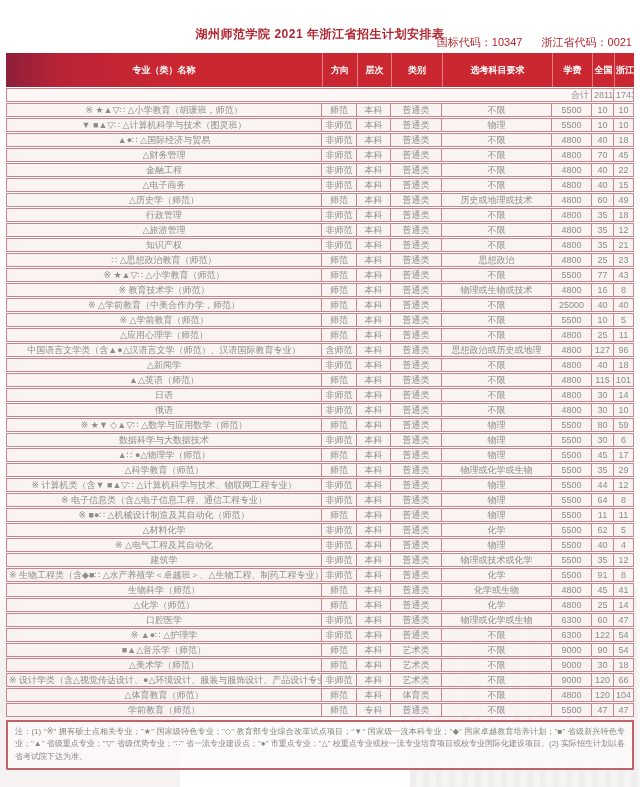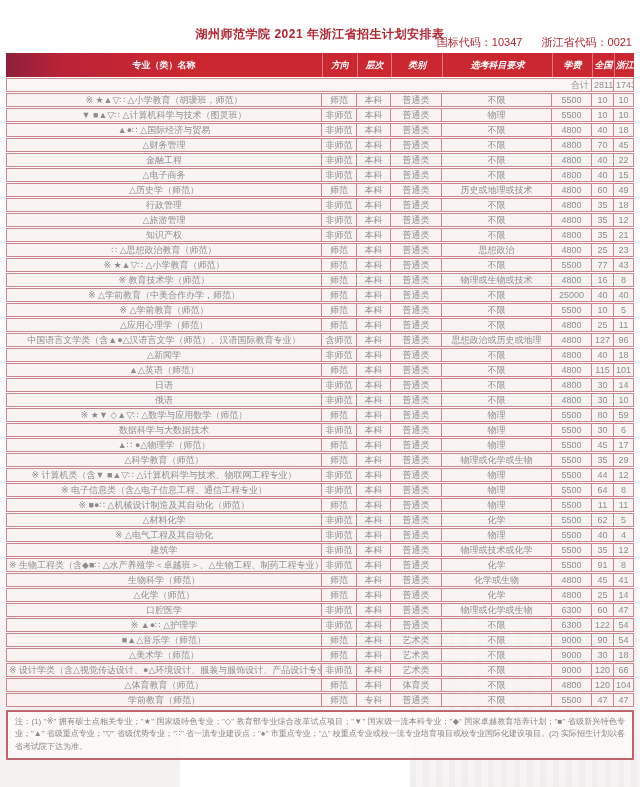--- a/index.html
+++ b/index.html
@@ -33,29 +33,29 @@
     margin:26px 0 9px;text-align:center;
     font-size:12px;font-weight:bold;color:#b2242f;letter-spacing:.5px;
   }
 
   .table-wrap{margin:0 6px;}
   table{
     width:628px;table-layout:fixed;
     border-collapse:separate;border-spacing:0 1px;
   }
   thead th{
-    height:24px;padding:0 1px;
+    height:34px;padding:0 1px;
     background:#cb2731;color:#ffffff;
     font-size:9px;font-weight:bold;text-align:center;
     overflow:hidden;white-space:nowrap;
   }
   thead th:first-child{
     background:linear-gradient(90deg,#8e1f3a 0%,#bb2336 18%,#cb2731 55%);
   }
-  thead th + th{border-left:1px solid rgba(255,255,255,.4);font-style:italic;}
+  thead th + th{border-left:1px solid rgba(255,255,255,.4);}
 
   tbody td{
     height:12px;padding:0 2px;
     background:rgba(249,242,241,.92);
     border-top:1px solid #c9848c;border-bottom:1px solid #c9848c;border-right:1px solid #c9848c;
     color:#8d8d8d;font-size:9px;text-align:center;
     white-space:nowrap;overflow:hidden;line-height:12px;
   }
   tbody td:first-child{border-left:1px solid #c9848c;}
   tr.total-row td{height:11px;background:rgba(252,246,245,.95);text-align:right;}

